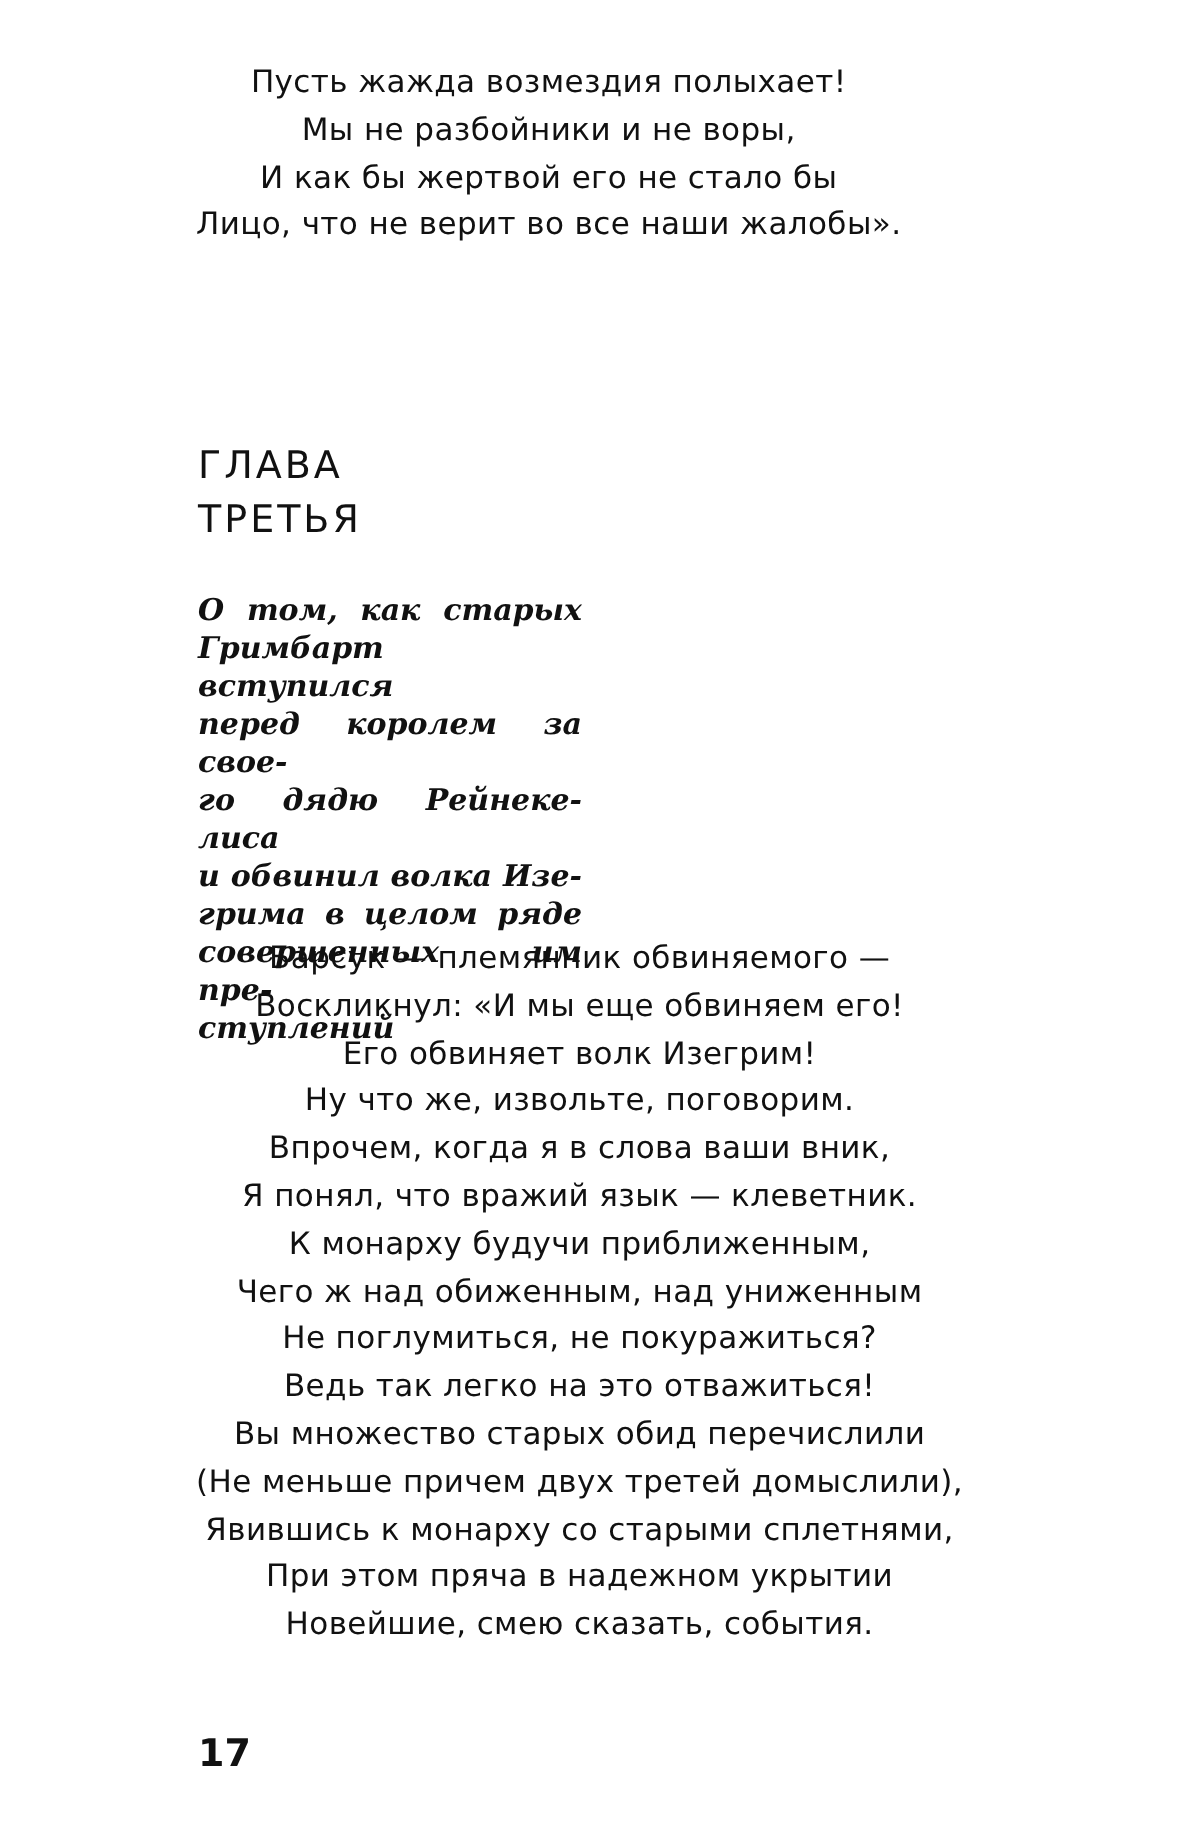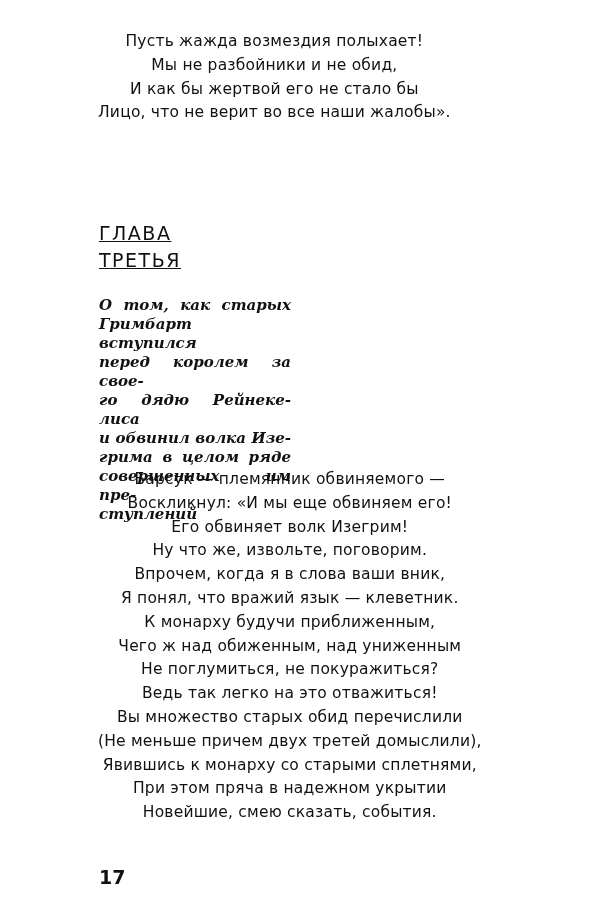--- a/index.html
+++ b/index.html
@@ -4,34 +4,34 @@
 <style>
   html, body { margin: 0; padding: 0; background: #ffffff; }
   body { width: 600px; height: 920px; position: relative; overflow: hidden;
          font-family: "DejaVu Sans", "Liberation Sans", sans-serif; color: #111111; }
   .verse { position: absolute; left: 98px; margin: 0; padding: 0; list-style: none; text-align: center; }
   .verse li { font-size: 15.5px; line-height: 23.8px; white-space: nowrap; letter-spacing: 0.2px; }
   #verse-top { top: 30px; }
   #verse-main { top: 468px; }
   .chapter-title { position: absolute; left: 99px; top: 220px; font-size: 19px; line-height: 27px;
                    letter-spacing: 1.5px; font-weight: normal; margin: 0; }
-  .chapter-title span { display: block; text-decoration: underline; }
+  .chapter-title span { display: block; }
   .summary { position: absolute; left: 99px; top: 296px; width: 192px; font-style: italic;
              font-family: "DejaVu Serif", "Liberation Serif", serif; font-size: 15px; line-height: 19px;
              text-align: justify; font-weight: bold; margin: 0; }
   .summary span { display: block; text-align-last: justify; }
   .summary span:last-child { text-align-last: left; }
   .page-number { position: absolute; left: 99px; top: 866px; font-size: 19px; font-weight: bold; }
 </style>
 </head>
 <body>
 
 <ul class="verse" id="verse-top">
   <li>Пусть жажда возмездия полыхает!</li>
-  <li>Мы не разбойники и не обид,</li>
+  <li>Мы не разбойники и не воры,</li>
   <li>И как бы жертвой его не стало бы</li>
   <li>Лицо, что не верит во все наши жалобы».</li>
 </ul>
 
 <h2 class="chapter-title">
   <span>ГЛАВА</span>
   <span>ТРЕТЬЯ</span>
 </h2>
 
 <p class="summary">

